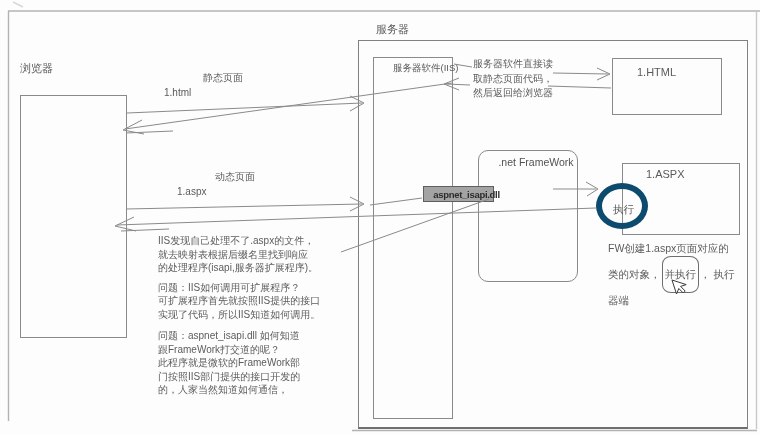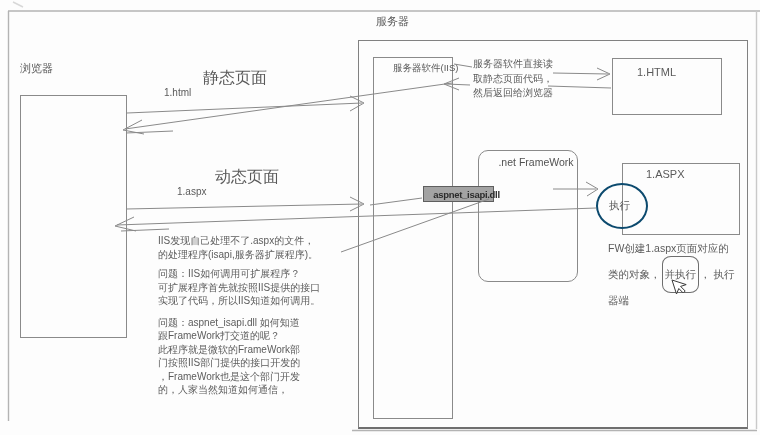--- a/index.html
+++ b/index.html
@@ -3,29 +3,29 @@
 <meta charset="utf-8">
 <style>
   html,body{margin:0;padding:0;background:#ffffff;}
   #stage{
     position:relative;width:760px;height:435px;overflow:hidden;
     background:#fdfdfd;
     font-family:"Liberation Sans","DejaVu Sans",sans-serif;
     color:#5a5a5a;
   }
   .abs{position:absolute;}
-  .lbl{font-size:16px;color:#5a5a5a;white-space:nowrap;line-height:13px;}
+  .lbl{font-size:10px;color:#5a5a5a;white-space:nowrap;line-height:13px;}
   .box{position:absolute;border:1px solid #8a8a8a;background:transparent;box-sizing:border-box;padding-left:16px;}
   #server-box{border-color:#818181;border-bottom-width:2px;border-bottom-color:#6f6f6f;}
   #iis-box .lbl{padding:3px 0 0 3px;font-size:9.5px;}
   #framework-box{border-radius:10px;}
   #framework-box .lbl{padding-top:5px;text-align:center;font-size:10.5px;color:#525252;}
   #isapi-box{background:#a3a3a3;border-color:#5f5f5f;display:flex;align-items:center;justify-content:center;}
   #isapi-box .lbl{font-size:9.5px;font-weight:600;color:#2b2b2b;letter-spacing:-0.3px;}
-  #exec-circle{position:absolute;border:2px solid #0c4a6e;border-radius:50%;box-sizing:border-box;background:transparent;}
+  #exec-circle{position:absolute;border:6px solid #0c4a6e;border-radius:50%;box-sizing:border-box;background:transparent;}
   .note{position:absolute;font-size:10px;line-height:13.5px;color:#5c5c5c;white-space:nowrap;}
   .note .para{margin:0 0 6px 0;}
   #static-note{line-height:14.5px;}
   #fw-note{font-size:10.5px;line-height:15px;}
   .oval{display:inline-block;border:1px solid #6e6e6e;border-radius:9px/8px;padding:10px 2px;margin:0 1px;}
   svg{position:absolute;left:0;top:0;z-index:3;pointer-events:none;}
   .textlayer{z-index:4;}
   .boxlayer{z-index:2;}
 </style>
 </head>
@@ -115,50 +115,50 @@
         <path d="M596,208 L117,225"></path>
         <polyline points="134,217 115,226 136,231"></polyline>
         <path d="M121,231 L169,229"></path>
       </g>
     </g>
 
     <polygon points="672,280 676.5,294 678.8,288.5 683.2,293 685.2,291 680.6,286.4 686.2,284.6" fill="#ffffff" stroke="#3a3a3a" stroke-width="1"></polygon>
   </svg>
 
   <div class="textlayer">
-    <div class="lbl abs" style="left:376px;top:15px;font-size:11px;">服务器</div>
+    <div class="lbl abs" style="left:376px;top:23px;font-size:11px;">服务器</div>
     <div class="lbl abs" style="left:20px;top:62px;font-size:11px;">浏览器</div>
 
     <div class="lbl abs" style="left:203px;top:71px;">静态页面</div>
     <div class="lbl abs" style="left:164px;top:86px;font-size:10px;">1.html</div>
     <div class="lbl abs" style="left:215px;top:170px;">动态页面</div>
     <div class="lbl abs" style="left:177px;top:185px;font-size:10px;">1.aspx</div>
 
     <div class="note" id="static-note" style="left:473px;top:57px;">
       <div>服务器软件直接读</div>
       <div>取静态页面代码，</div>
       <div>然后返回给浏览器</div>
     </div>
 
     <div class="note" id="iis-note" style="left:158px;top:234px;">
       <div class="para">
         <div>IIS发现自己处理不了.aspx的文件，</div>
+        <div>就去映射表根据后缀名里找到响应</div>
         <div>的处理程序(isapi,服务器扩展程序)。</div>
       </div>
       <div class="para">
         <div>问题：IIS如何调用可扩展程序？</div>
         <div>可扩展程序首先就按照IIS提供的接口</div>
         <div>实现了代码，所以IIS知道如何调用。</div>
       </div>
       <div class="para" style="margin-top:8px;">
         <div>问题：aspnet_isapi.dll 如何知道</div>
         <div>跟FrameWork打交道的呢？</div>
         <div>此程序就是微软的FrameWork部</div>
         <div>门按照IIS部门提供的接口开发的</div>
-        <div>，FrameWork也是这个部门开发</div>
         <div>的，人家当然知道如何通信，</div>
       </div>
     </div>
 
     <div class="note" id="fw-note" style="left:608px;top:241px;">
       <div>FW创建1.aspx页面对应的</div>
       <div>
         <span>类的对象，</span><span class="oval">并执行</span><span>， 执行</span>
       </div>
       <div>器端</div>

